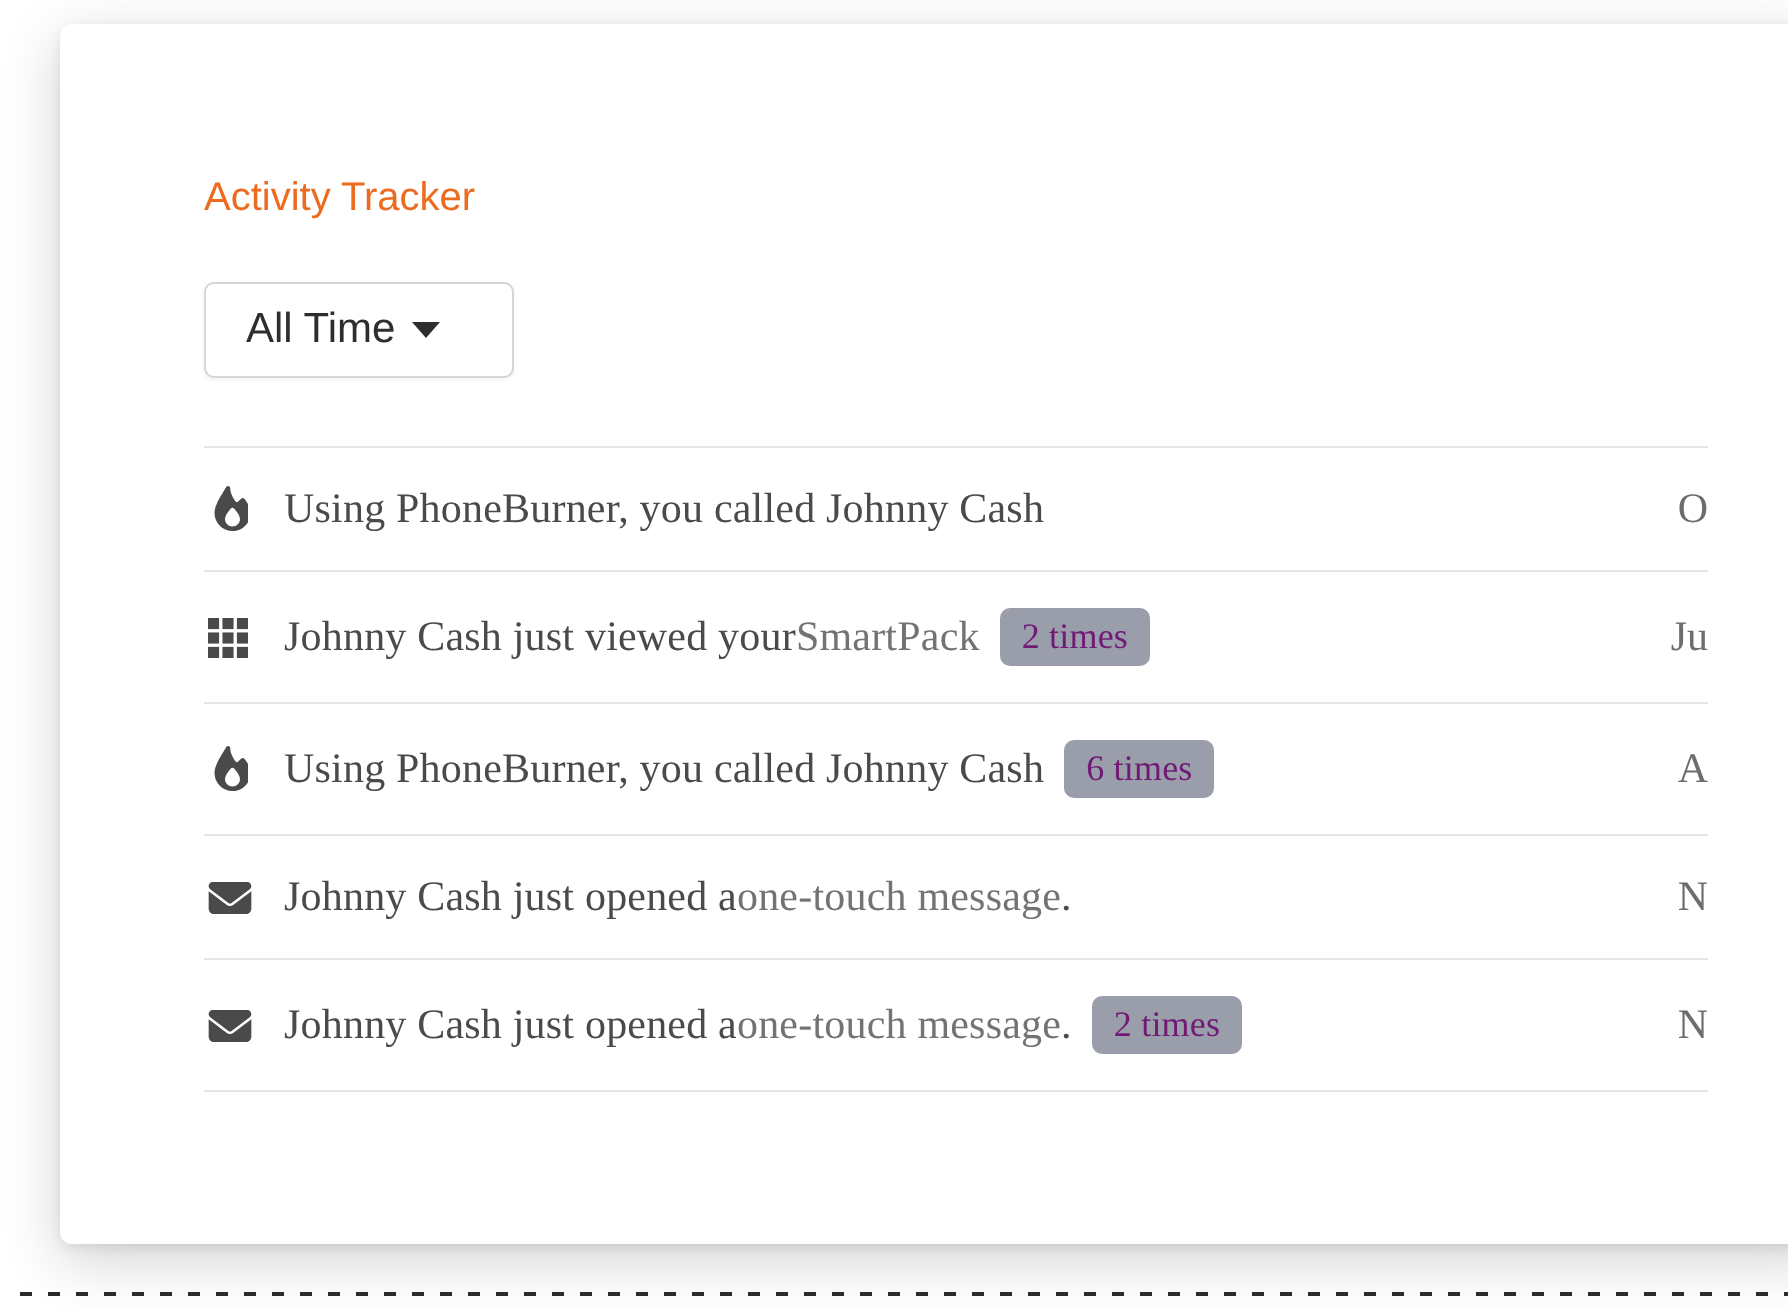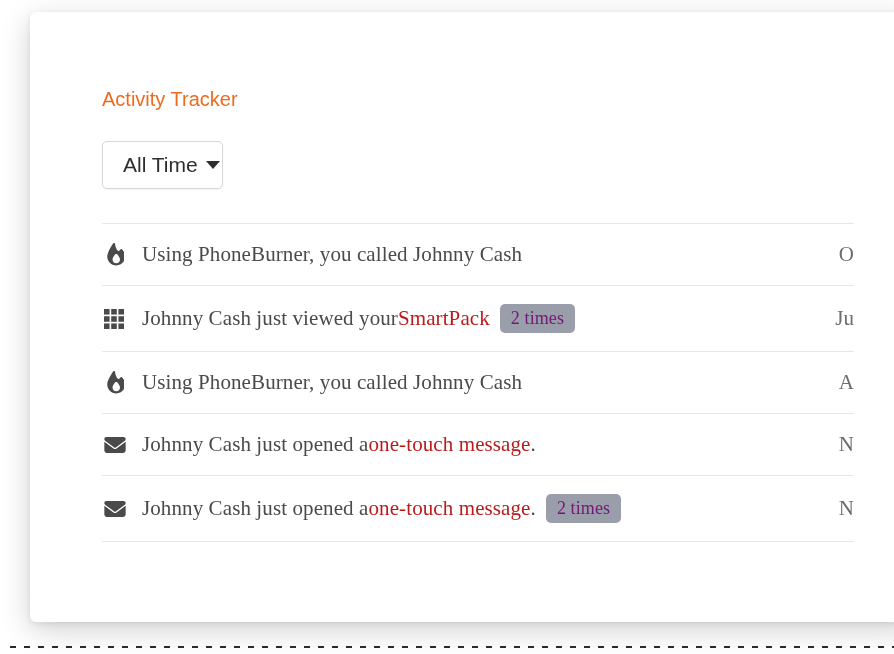--- a/index.html
+++ b/index.html
@@ -31,21 +31,21 @@
       font-size: 20px;
       font-weight: 400;
       margin-bottom: 30px;
     }
     .dropdown {
       display: inline-flex;
       align-items: center;
       gap: 6px;
       border: 1px solid #d6d6d6;
       border-radius: 5px;
-      padding: 11px 2px 11px 20px;
+      padding: 11px 36px 11px 20px;
       font-size: 21px;
       color: #2e2e2e;
       background: #ffffff;
       cursor: pointer;
       box-shadow: 0 1px 2px rgba(0,0,0,0.05);
       margin-bottom: 34px;
     }
     .dropdown .caret {
       width: 0;
       height: 0;
@@ -79,21 +79,21 @@
       font-size: 21px;
       color: #4a4a4a;
       letter-spacing: 0.1px;
       display: inline-flex;
       align-items: center;
       flex-wrap: wrap;
       gap: 0;
       margin-left: 10px;
     }
     .activity-text .link {
-      color: #b91c1c;
+      color: #737373;
       text-decoration: none;
       cursor: pointer;
     }
     .badge {
       display: inline-block;
       background: #9a9daa;
       color: #701a75;
       font-size: 18px;
       padding: 4px 11px;
       border-radius: 5px;
@@ -162,20 +162,21 @@
     </div>
 
     <div class="activity-row">
       <span class="activity-icon">
         <svg width="20" height="24" viewBox="0 0 384 512">
             <path d="M216 24c0-13-8-24-24-24-8 0-16 4-20 12C109 114 48 210 48 288c0 106 86 192 192 192s192-86 192-192c0-54-27-106-66-152-8-10-22-11-32-2l-36 34c-7 6-18 6-24-2-22-27-58-86-58-142zM240 432c-44 0-80-36-80-80 0-32 28-72 60-110 11-13 29-13 40 0 32 38 60 78 60 110 0 44-36 80-80 80z"></path>
           </svg>
       </span>
       <span class="activity-text">
         <span>Using PhoneBurner, you called Johnny Cash</span>
+        <span class="badge">6 times</span>
       </span>
       <span class="row-date">A</span>
     </div>
 
     <div class="activity-row">
       <span class="activity-icon">
         <svg width="22" height="16" viewBox="0 0 512 384">
             <path d="M48 0C21 0 0 21 0 48c0 15 7 30 19 39l218 164c11 8 27 8 38 0L493 87c12-9 19-24 19-39 0-27-21-48-48-48H48zM0 112v208c0 35 29 64 64 64h384c35 0 64-29 64-64V112L294 276c-22 17-54 17-76 0L0 112z"></path>
           </svg>
       </span>

